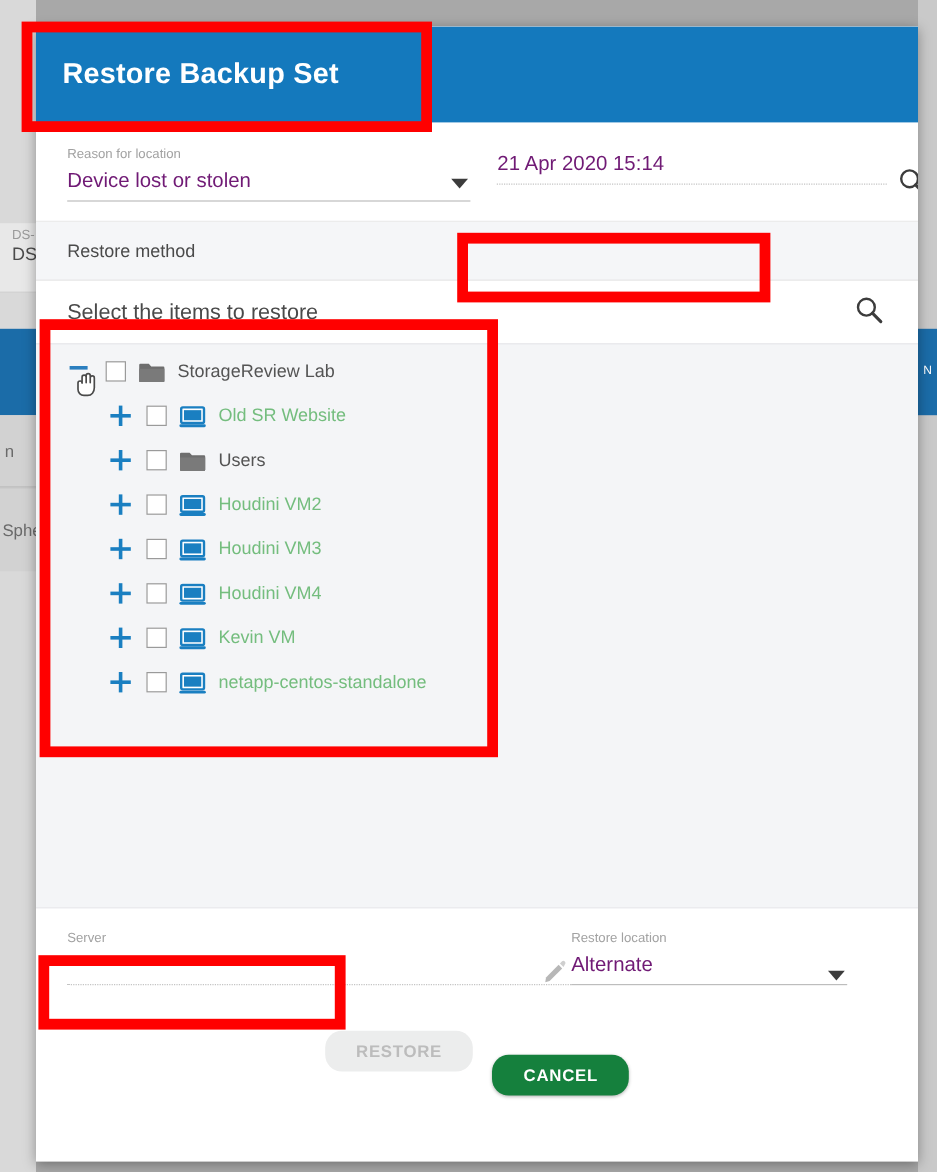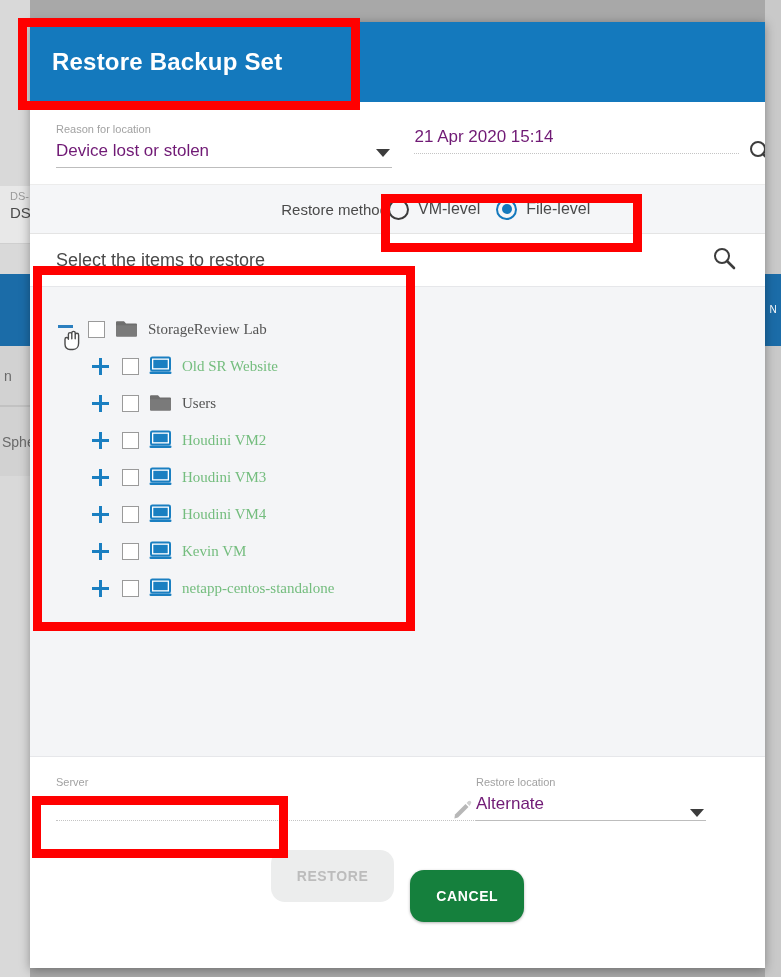--- a/index.html
+++ b/index.html
@@ -66,21 +66,21 @@
     position:absolute;right:-34px;bottom:4px;width:26px;height:26px;
   }
   .mag svg{display:block;}
 
   
   .method-strip{
     margin-top:16px;height:50px;background:#f5f6f8;
     border-top:1px solid #ececec;border-bottom:1px solid #e4e4e4;
     display:flex;align-items:center;padding:0 26px;box-sizing:border-box;
   }
-  .method-label{font-size:15px;color:#4a4a4a;width:332px;text-align:right;}
+  .method-label{font-size:15px;color:#4a4a4a;width:332px;}
   .radio-group{display:flex;align-items:center;gap:16px;}
   .radio-item{display:flex;align-items:center;gap:9px;cursor:default;}
   .radio-outer{
     width:21px;height:21px;border-radius:50%;box-sizing:border-box;
     border:2px solid #3b3b3b;background:transparent;
   }
   .radio-outer.on{border-color:#1479bd;position:relative;}
   .radio-outer.on::after{
     content:"";position:absolute;left:3.5px;top:3.5px;width:10px;height:10px;
     border-radius:50%;background:#1479bd;
@@ -92,21 +92,21 @@
     height:52px;display:flex;align-items:center;justify-content:space-between;
     padding:0 28px 0 26px;box-sizing:border-box;background:#fff;
   }
   .select-header-title{font-size:18px;color:#4a4a4a;}
 
   
   .tree-panel{
     background:#f4f5f7;border-top:1px solid #e6e7ea;
     height:470px;padding:14px 0 0 0;box-sizing:border-box;overflow:hidden;
   }
-  .tree-row{display:flex;align-items:flex-end;height:37px;padding-left:28px;box-sizing:border-box;font-family:Liberation Serif, serif;}
+  .tree-row{display:flex;align-items:flex-start;height:37px;padding-left:28px;box-sizing:border-box;}
   .tree-row.child{padding-left:62px;}
   .expander{width:30px;display:flex;align-items:center;justify-content:flex-start;position:relative;}
   .plus{
     position:relative;width:17px;height:17px;
   }
   .plus::before,.plus::after{
     content:"";position:absolute;background:#1a7fc1;
   }
   .plus::before{left:0;top:7px;width:17px;height:3px;}
   .plus::after{left:7px;top:0;width:3px;height:17px;}
@@ -131,21 +131,21 @@
   .field.server{width:420px;position:relative;}
   .pencil{position:absolute;right:2px;bottom:8px;width:22px;height:22px;}
 
   
   .footer{
     height:96px;display:flex;align-items:center;justify-content:center;gap:16px;
     background:#fff;
   }
   .btn{
     font-size:14px;font-weight:bold;letter-spacing:.6px;border:none;
-    padding:0 26px;height:52px;min-width:112px;border-radius:14px;cursor:default;
+    padding:0 26px;height:34px;min-width:112px;border-radius:14px;cursor:default;
     font-family:"Liberation Sans", sans-serif;
   }
   .btn.disabled{background:#eceded;color:#bcbcbc;}
   .btn.primary{background:#15803d;color:#fff;box-shadow:0 1px 3px rgba(0,0,0,.3);margin-top:40px;}
 
   
   .anno{position:absolute;border:9px solid #ff0000;box-sizing:border-box;pointer-events:none;}
   #anno-title{left:18px;top:18px;width:342px;height:92px;}
   #anno-method{left:381px;top:194px;width:261px;height:58px;}
   #anno-tree{left:33px;top:266px;width:382px;height:365px;}
@@ -192,30 +192,20 @@
           <circle cx="11" cy="11" r="7" fill="none" stroke="#3c3c3c" stroke-width="2"></circle>
           <line x1="16" y1="16" x2="23" y2="23" stroke="#3c3c3c" stroke-width="2.6" stroke-linecap="round"></line>
         </svg>
       </div>
     </div>
 
   </div>
 
   <div class="method-strip">
     <div class="method-label">Restore method</div>
-    <div class="radio-group">
-      <div class="radio-item">
-        <div class="radio-outer"></div>
-        <div class="radio-label">VM-level</div>
-      </div>
-      <div class="radio-item">
-        <div class="radio-outer on"></div>
-        <div class="radio-label">File-level</div>
-      </div>
-    </div>
   </div>
 
   <div class="select-header">
     <div class="select-header-title">Select the items to restore</div>
     <div>
       <svg width="26" height="26" viewBox="0 0 26 26">
         <circle cx="11" cy="11" r="7" fill="none" stroke="#3c3c3c" stroke-width="2"></circle>
         <line x1="16" y1="16" x2="23" y2="23" stroke="#3c3c3c" stroke-width="2.6" stroke-linecap="round"></line>
       </svg>
     </div>

